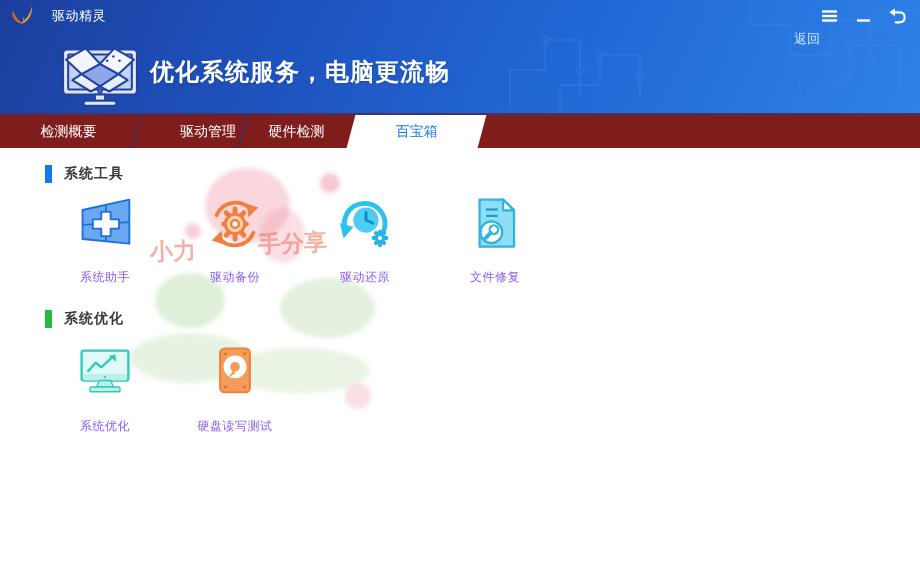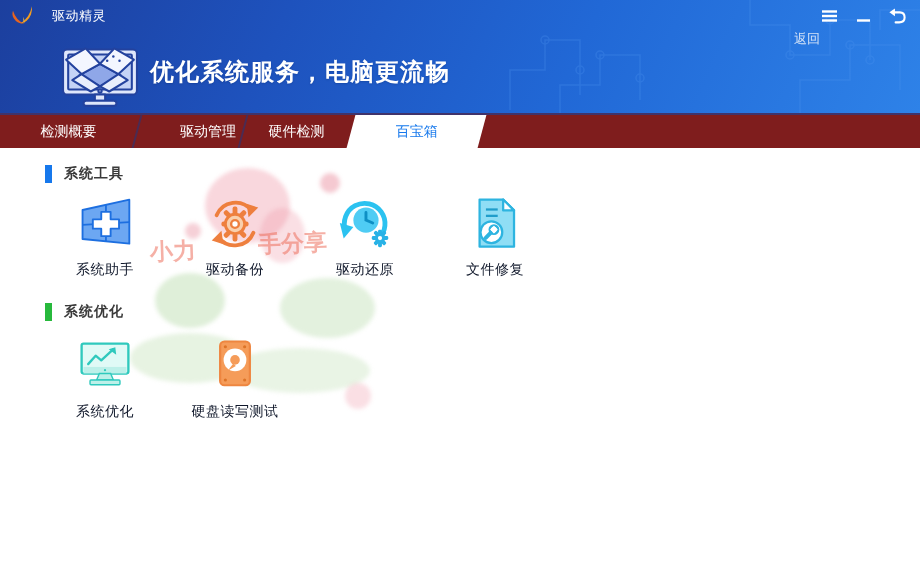--- a/index.html
+++ b/index.html
@@ -45,21 +45,21 @@
 
   .section-header { display:flex; align-items:center; margin-left:45px; padding-top:17px; position:relative; z-index:1; }
   .section-marker { width:7px; height:18px; margin-right:12px; }
   .marker-blue { background:#1678ec; }
   .marker-green { background:#27b93c; }
   .section-title { font-size:14px; color:#3a3a3a; font-weight:700; letter-spacing:1px; }
 
   .tool-row { display:flex; margin-left:40px; margin-top:10px; position:relative; z-index:1; }
   .tool { width:130px; display:flex; flex-direction:column; align-items:center; cursor:pointer; }
   .tool-icon { width:64px; height:62px; display:flex; align-items:center; justify-content:center; }
-  .tool-label { margin-top:6px; font-size:14px; color:#0f172a; letter-spacing:.5px; white-space:nowrap; }
+  .tool-label { margin-top:14px; font-size:12px; color:#8b5cf6; letter-spacing:.5px; white-space:nowrap; }
   .row-2 { margin-top:14px; }
 </style>
 </head>
 <body>
 
 <div class="window">
 
   <div class="header">
     <svg class="circuit" width="420" height="113" viewBox="0 0 420 113">
       <g fill="none" stroke="#4f95f0" stroke-width="1.5" opacity="0.5">

